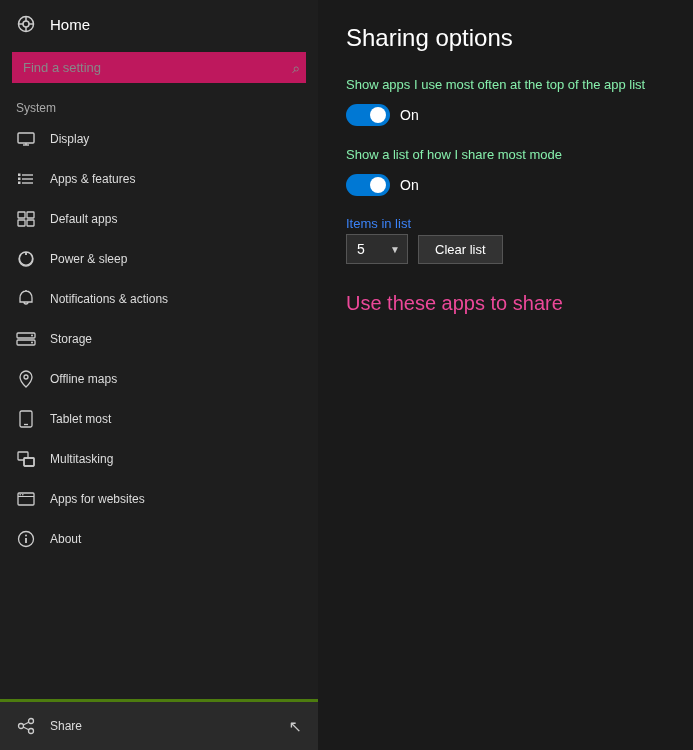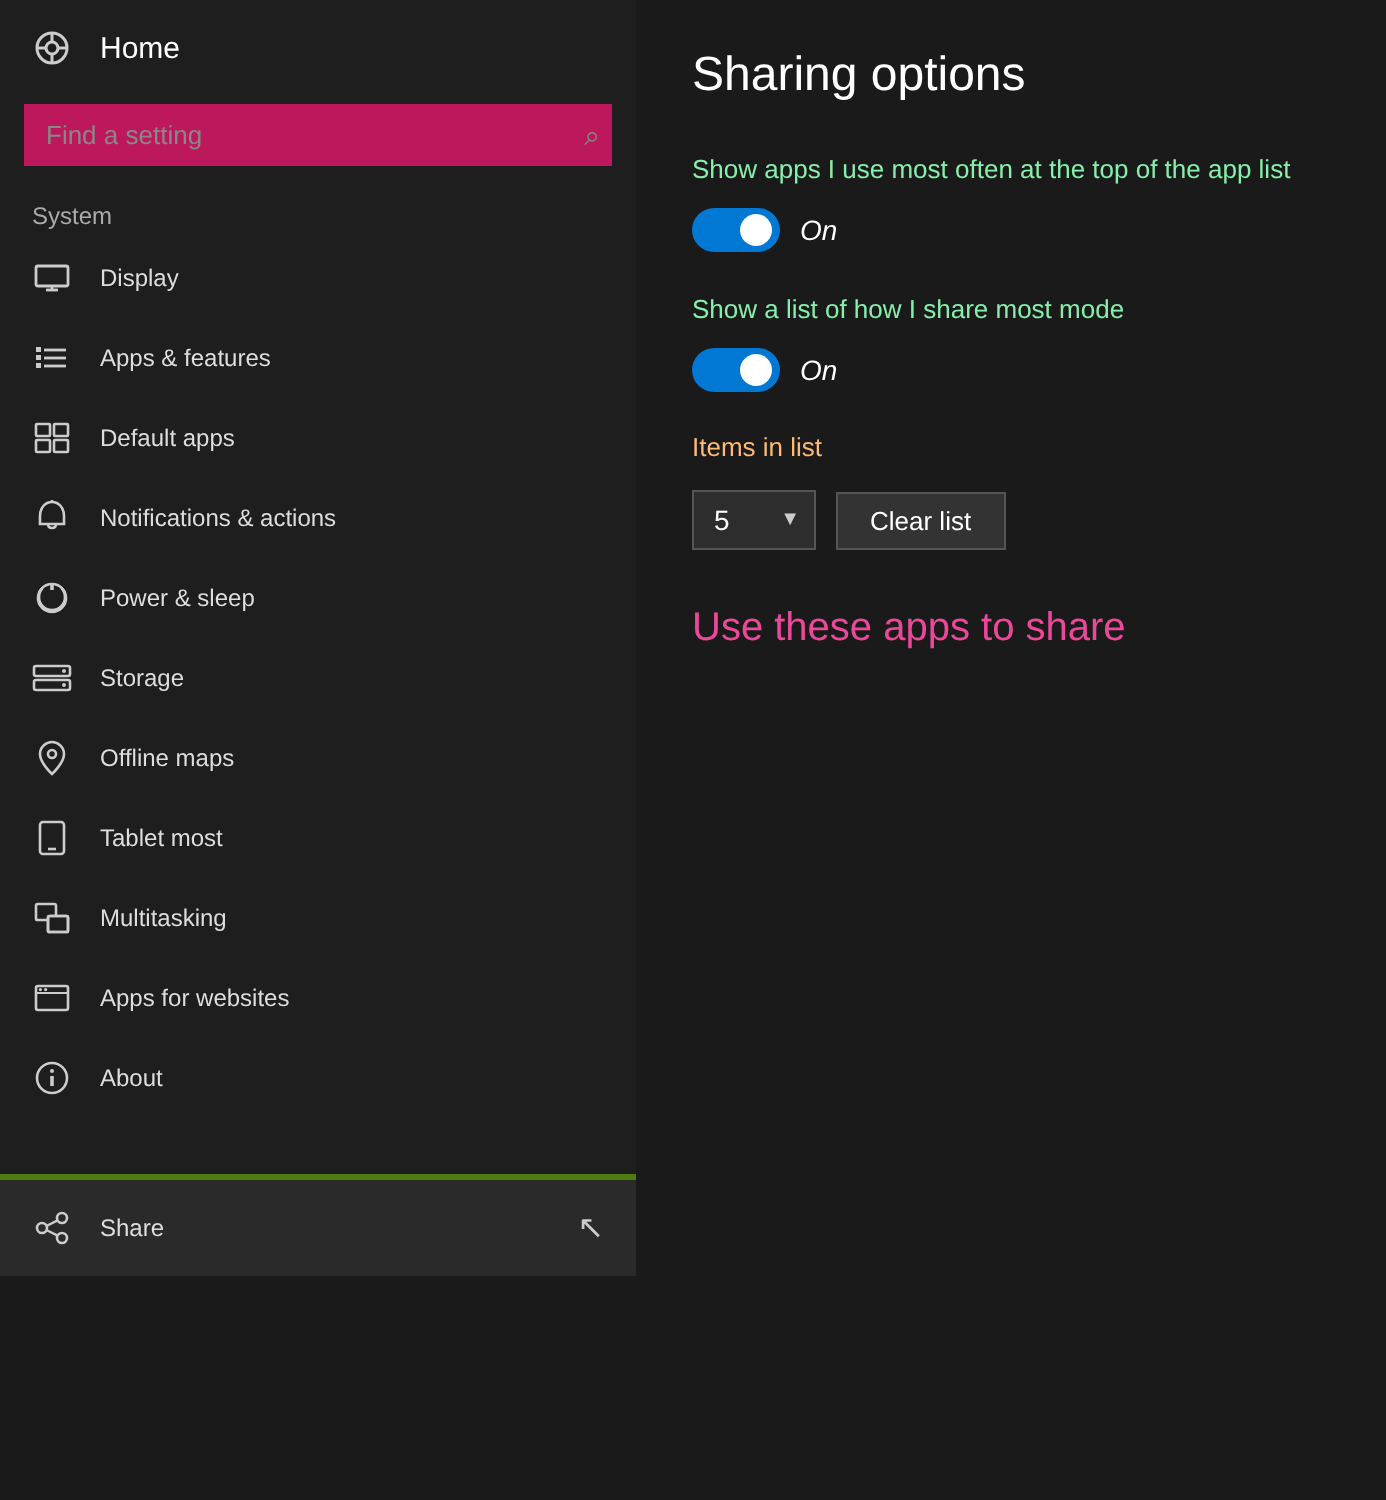--- a/index.html
+++ b/index.html
@@ -14,21 +14,21 @@
       overflow: hidden;
     }
 
     
     .sidebar {
       width: 318px;
       min-width: 318px;
       background: #1e1e1e;
       display: flex;
       flex-direction: column;
-      height: 638px;
+      height: 750px;
     }
 
     .home-item {
       display: flex;
       align-items: center;
       padding: 14px 16px;
       cursor: pointer;
       gap: 14px;
     }
 
@@ -180,31 +180,30 @@
       background: #ffffff;
       border-radius: 50%;
       top: 3px;
       right: 4px;
       transition: 0.2s;
     }
 
     .toggle-label {
       font-size: 14px;
       color: #ffffff;
-      font-style: italic;
     }
 
     .items-section {
       margin-top: 8px;
     }
 
     .items-label {
       font-size: 13px;
-      color: #fdba74;
-      margin-bottom: 14px;
+      color: #3b82f6;
+      margin-bottom: 3px;
     }
 
     .items-controls {
       display: flex;
       align-items: center;
       gap: 10px;
     }
 
     .dropdown-select {
       background: #2d2d2d;
@@ -317,38 +316,38 @@
           <rect x="10" y="1" width="7" height="6" rx="0.5" stroke="#ccc" stroke-width="1.3" fill="none"></rect>
           <rect x="1" y="9" width="7" height="6" rx="0.5" stroke="#ccc" stroke-width="1.3" fill="none"></rect>
           <rect x="10" y="9" width="7" height="6" rx="0.5" stroke="#ccc" stroke-width="1.3" fill="none"></rect>
         </svg>
       </span>
       <span class="nav-label">Default apps</span>
     </div>
 
     <div class="nav-item">
       <span class="nav-icon">
+        <svg width="18" height="18" viewBox="0 0 18 18" fill="none">
+          <circle cx="9" cy="9" r="7" stroke="#ccc" stroke-width="1.3" fill="none"></circle>
+          <line x1="9" y1="2" x2="9" y2="5" stroke="#ccc" stroke-width="1.8"></line>
+          <path d="M4.2 4.2 A6.5 6.5 0 1 0 13.8 4.2" stroke="#ccc" stroke-width="1.3" fill="none"></path>
+        </svg>
+      </span>
+      <span class="nav-label">Power &amp; sleep</span>
+    </div>
+
+    <div class="nav-item">
+      <span class="nav-icon">
         <svg width="16" height="18" viewBox="0 0 16 18" fill="none">
           <path d="M8 1.5 Q8 1 8 1 C4.5 1 2 4 2 8 L2 12 L14 12 L14 8 C14 4 11.5 1 8 1 Z" stroke="#ccc" stroke-width="1.3" fill="none"></path>
           <line x1="8" y1="1" x2="8" y2="0" stroke="#ccc" stroke-width="1.3"></line>
           <path d="M6 12 Q6 14 8 14 Q10 14 10 12" stroke="#ccc" stroke-width="1.3" fill="none"></path>
         </svg>
       </span>
       <span class="nav-label">Notifications &amp; actions</span>
-    </div>
-
-    <div class="nav-item">
-      <span class="nav-icon">
-        <svg width="18" height="18" viewBox="0 0 18 18" fill="none">
-          <circle cx="9" cy="9" r="7" stroke="#ccc" stroke-width="1.3" fill="none"></circle>
-          <line x1="9" y1="2" x2="9" y2="5" stroke="#ccc" stroke-width="1.8"></line>
-          <path d="M4.2 4.2 A6.5 6.5 0 1 0 13.8 4.2" stroke="#ccc" stroke-width="1.3" fill="none"></path>
-        </svg>
-      </span>
-      <span class="nav-label">Power &amp; sleep</span>
     </div>
 
     <div class="nav-item">
       <span class="nav-icon">
         <svg width="20" height="14" viewBox="0 0 20 14" fill="none">
           <rect x="1" y="1" width="18" height="5" rx="1" stroke="#ccc" stroke-width="1.3" fill="none"></rect>
           <rect x="1" y="8" width="18" height="5" rx="1" stroke="#ccc" stroke-width="1.3" fill="none"></rect>
           <circle cx="16" cy="3.5" r="1" fill="#ccc"></circle>
           <circle cx="16" cy="10.5" r="1" fill="#ccc"></circle>
         </svg>

